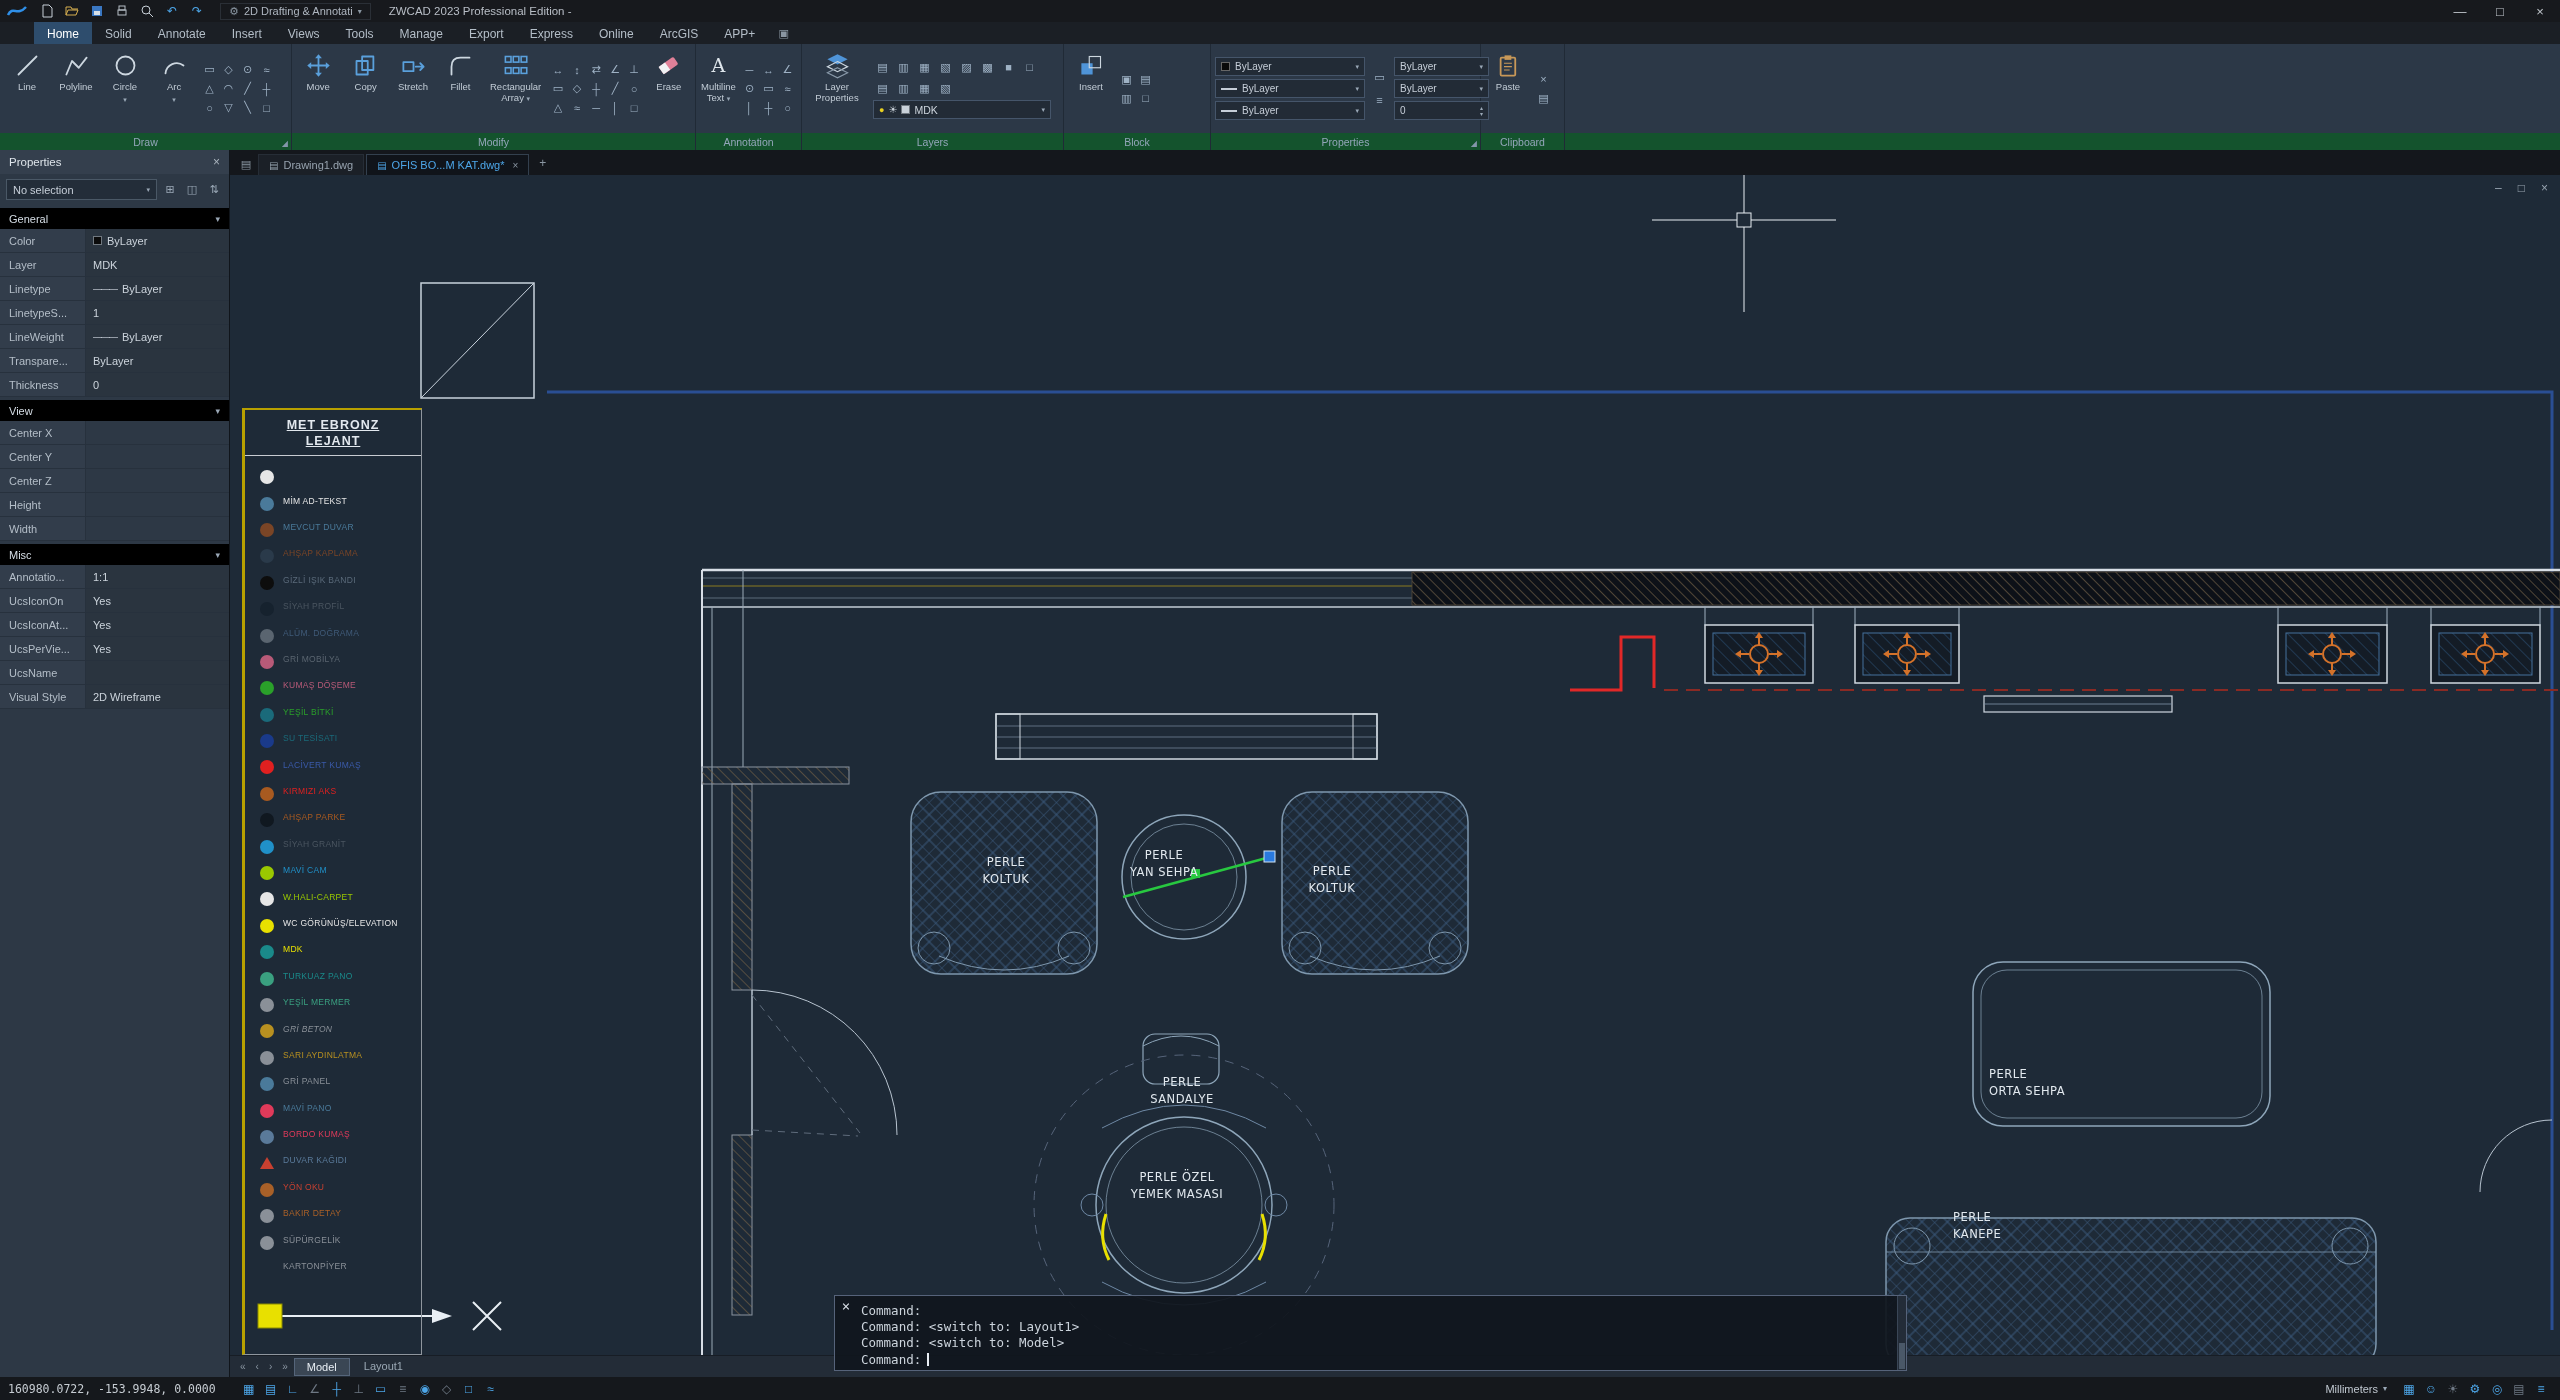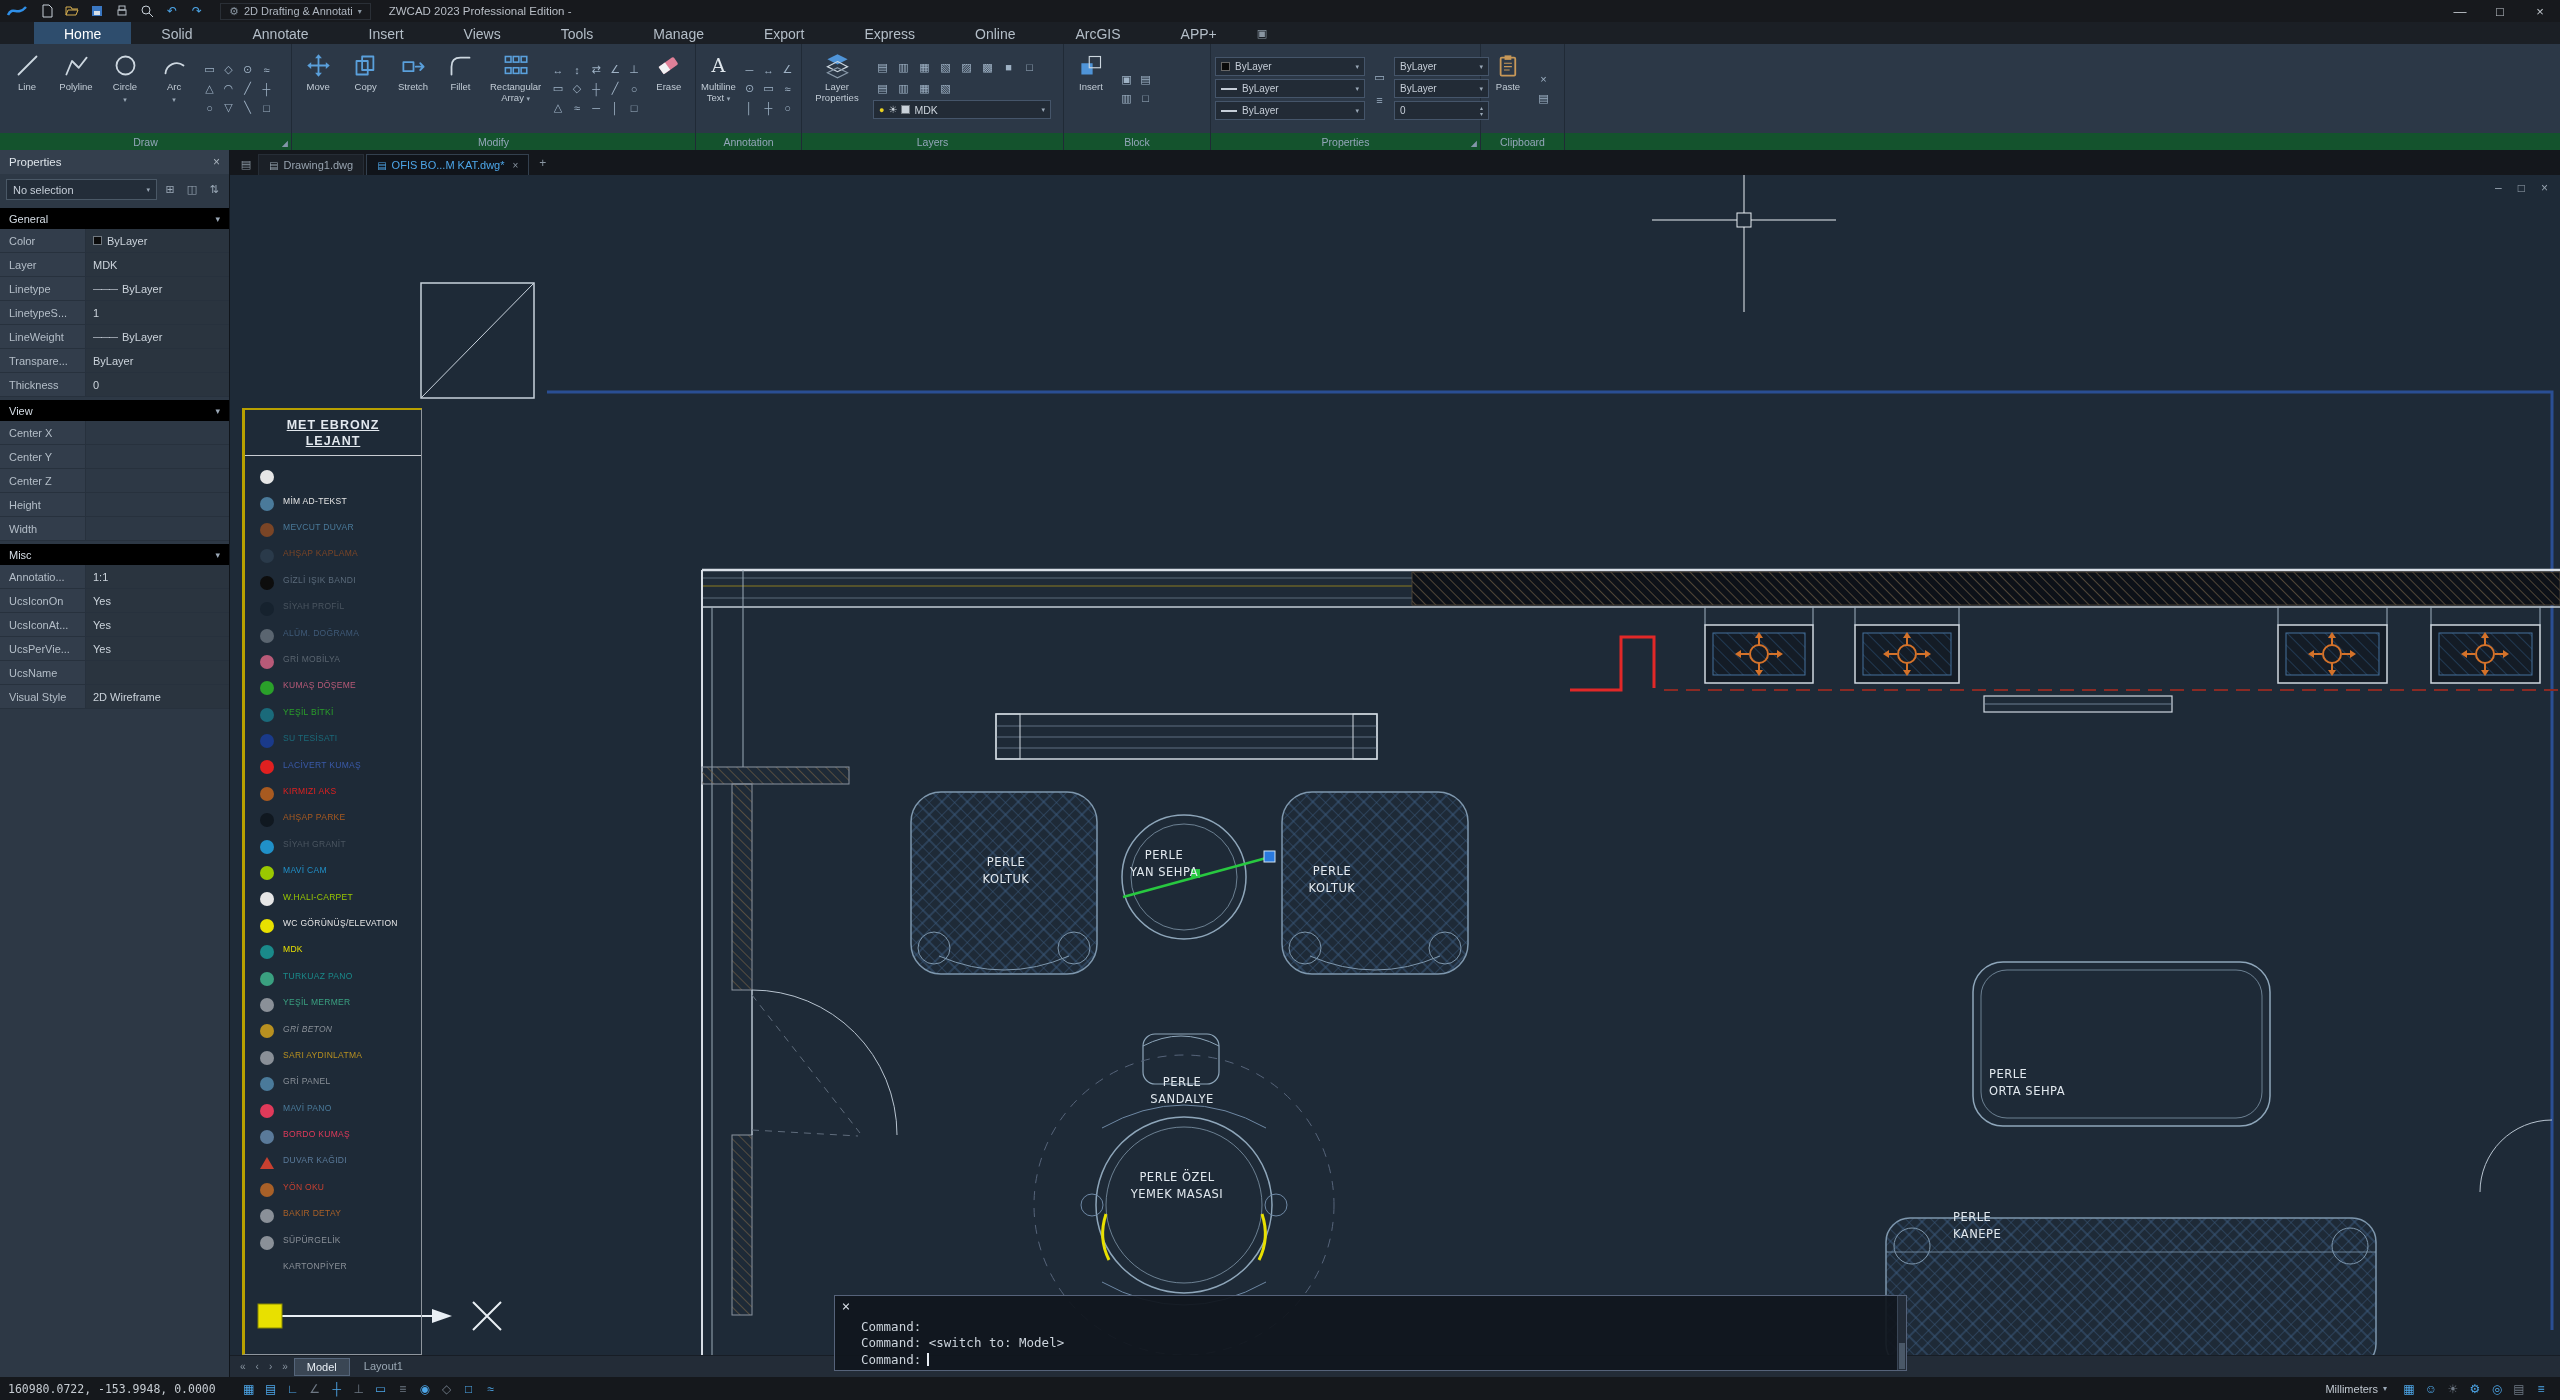--- a/index.html
+++ b/index.html
@@ -17,21 +17,21 @@
     font-size:11px;color:#aeb6c0;border:1px solid #2a2f36;height:17px;}
   .ws-combo .gear{color:#8a96a2;font-size:11px;}
   .ws-chev{font-size:8px;color:#8a96a2;}
   .app-title{margin-left:18px;font-size:11.5px;color:#b8bec6;}
   .win-controls{margin-left:auto;display:flex;}
   .wbtn{width:40px;height:22px;display:flex;align-items:center;justify-content:center;color:#c0c6cc;font-size:13px;}
 
   
   .menubar{position:absolute;top:22px;left:0;right:0;height:22px;background:#1b1f25;
     display:flex;align-items:stretch;z-index:40;padding-left:34px;}
-  .mtab{padding:4px 30px 3px;font-size:14px;color:#b4bec8;display:flex;align-items:center;}
+  .mtab{padding:4px 13px 3px;font-size:12px;color:#b4bec8;display:flex;align-items:center;}
   .mtab.active{background:#2e4d6d;color:#ffffff;}
   .mtab-extra{display:flex;align-items:center;padding:0 10px;color:#8a96a2;font-size:11px;}
 
   
   .ribbon{position:absolute;top:44px;left:0;right:0;height:106px;background:#2c3847;display:flex;z-index:40;}
   .panel{display:flex;flex-direction:column;border-right:1px solid #202a36;}
   .panel.filler{flex:1;border-right:none;}
   .panel-body{flex:1;display:flex;align-items:stretch;padding:3px 4px;gap:3px;}
   .panel-footer{height:17px;background:#14532d;display:flex;align-items:center;justify-content:center;
     font-size:10.5px;color:#94a6ba;position:relative;}
@@ -959,20 +959,21 @@
         <span class="ltxt" style="color: rgb(138, 144, 152);">KARTONPİYER</span>
       </div>
     </div>
 </div>
 
 <div class="cmdwin">
   <span class="cmd-close">×</span>
   <div class="cmd-body">
     <div id="cmd-lines">
         <div class="cmdline">Command:</div>
+        <div class="cmdline">Command: &lt;switch to: Layout1&gt;</div>
         <div class="cmdline">Command: &lt;switch to: Model&gt;</div>
       </div>
     <div class="cmd-prompt">
       <span id="cmd-prompt-text">Command:</span>
       <span class="caret"></span>
     </div>
   </div>
   <div class="cmd-scroll">
       <div class="cmd-thumb"></div>
     </div>

